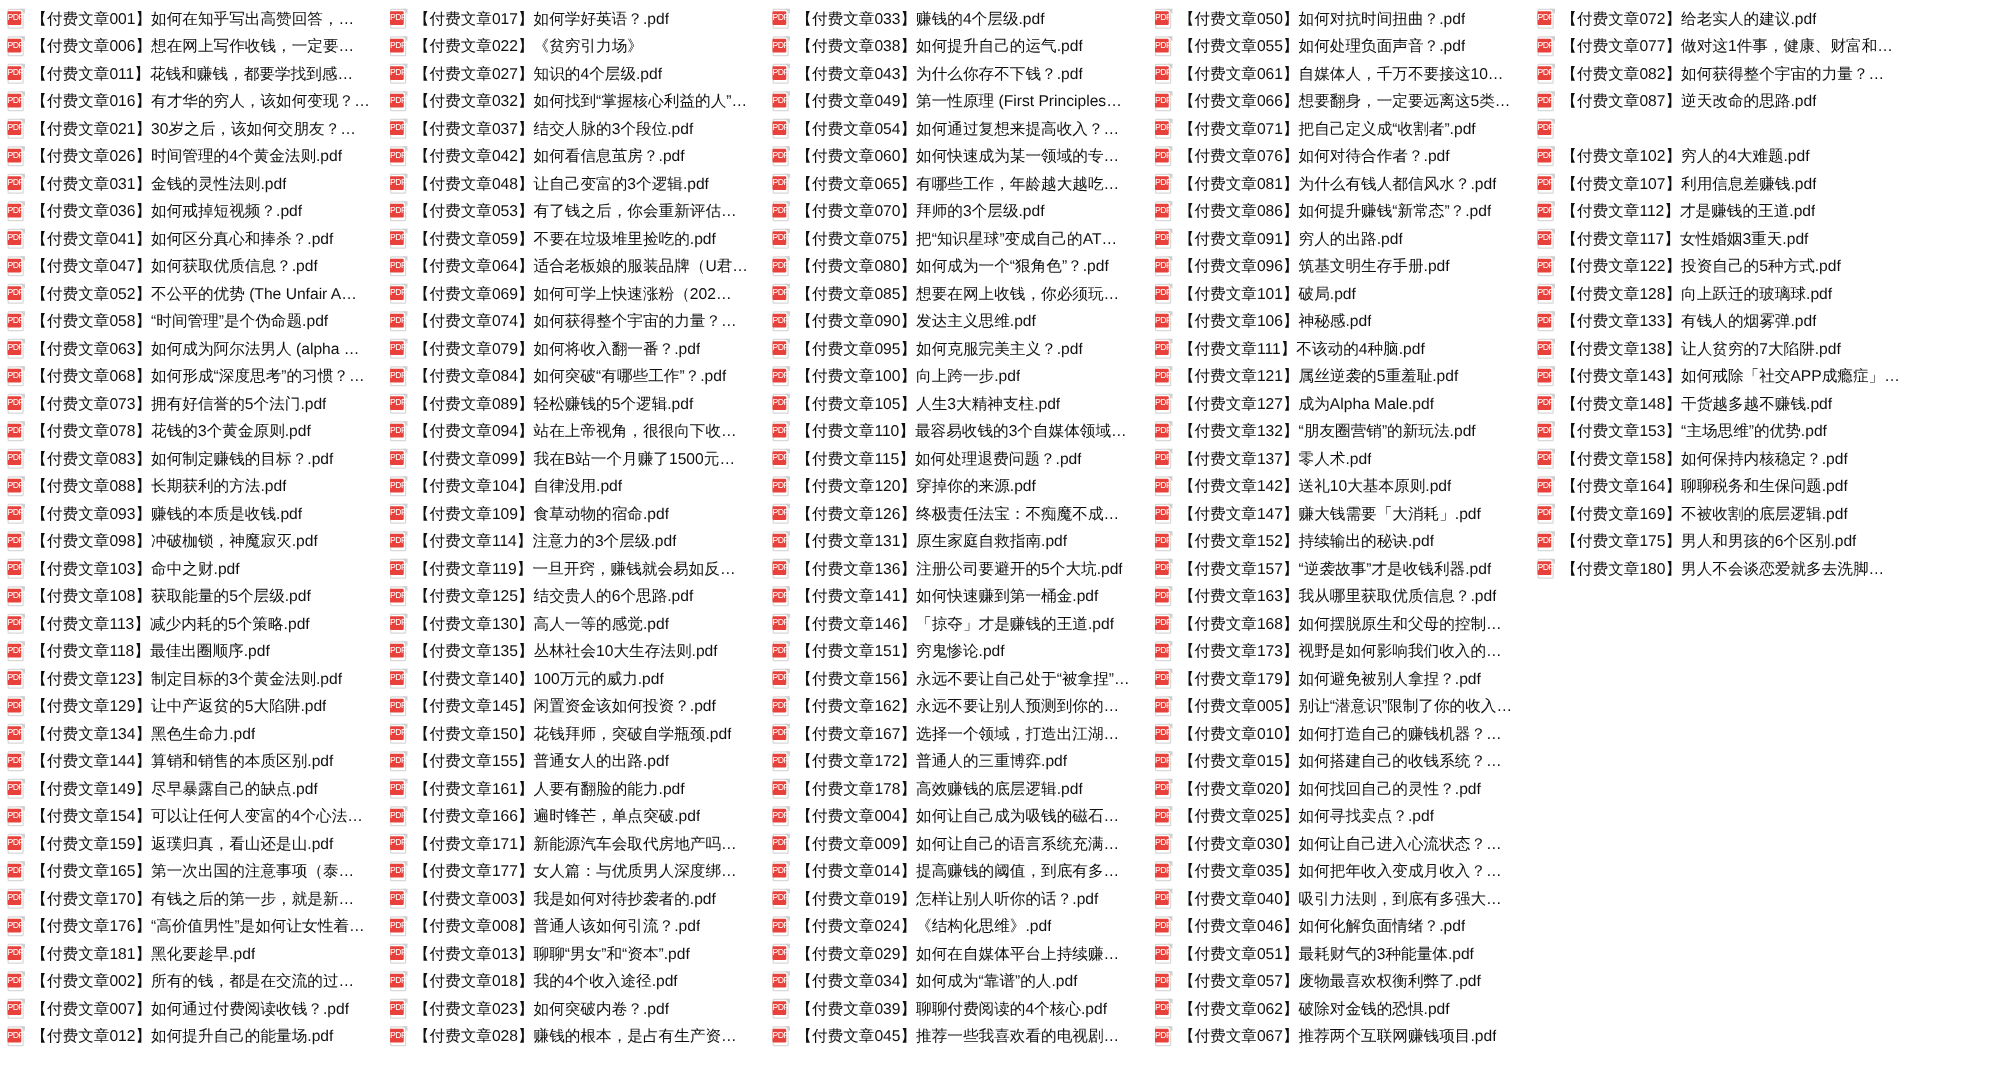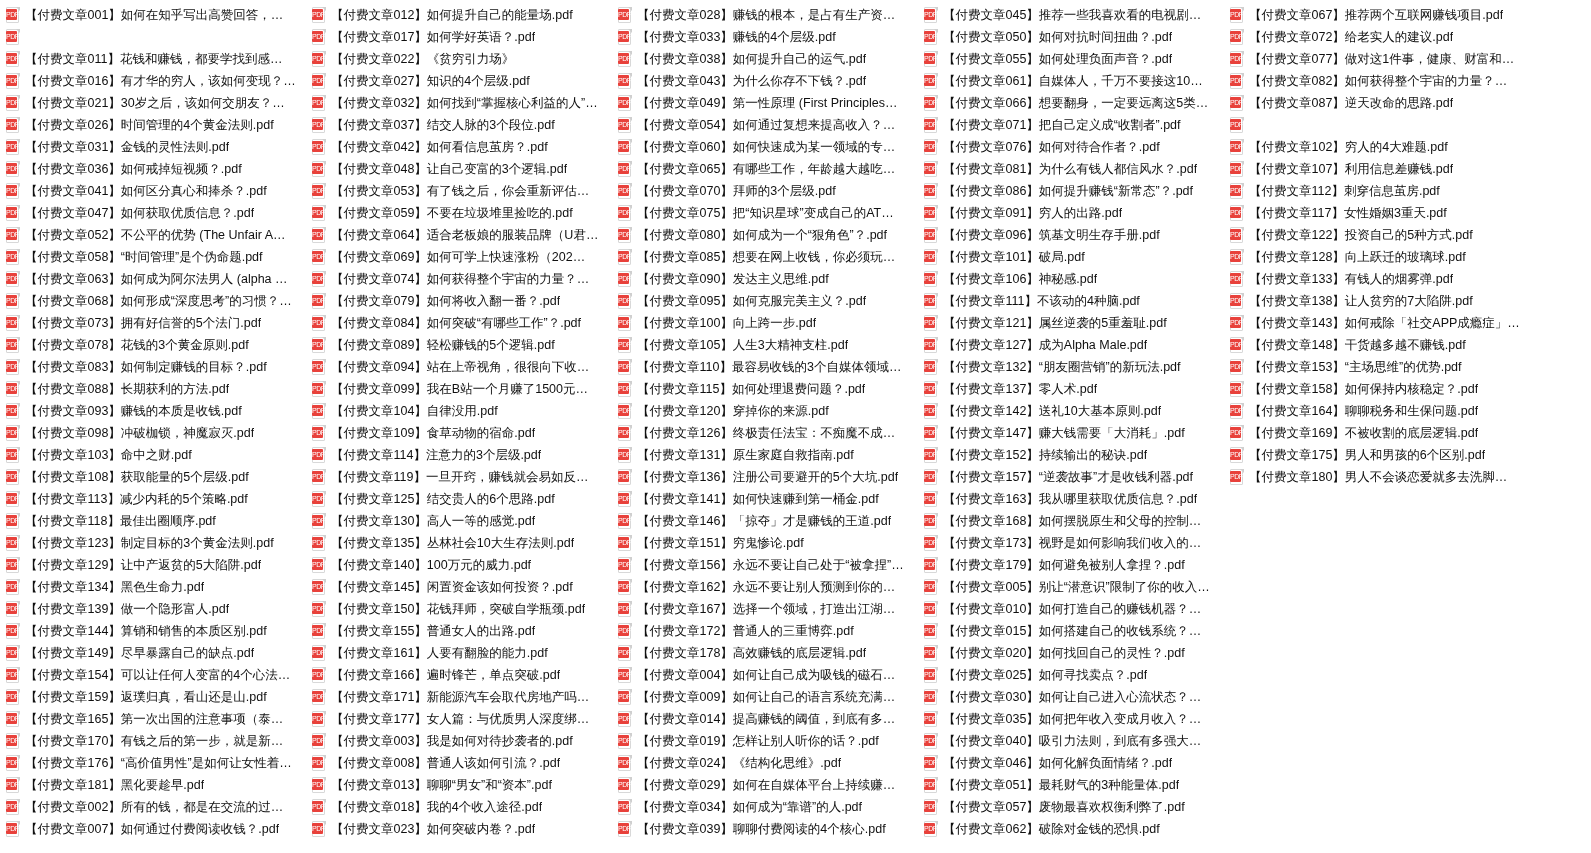--- a/index.html
+++ b/index.html
@@ -94,20 +94,21 @@
         <span class="badge">PDF</span>
       </span>
       <span class="file-name">【付费文章001】如何在知乎写出高赞回答，…</span>
     </div>
     <div class="file-item">
       <span class="pdf-icon">
         <span class="page"></span>
         <span class="corner"></span>
         <span class="badge">PDF</span>
       </span>
+      <span class="file-name">【付费文章006】想在网上写作收钱，一定要…</span>
     </div>
     <div class="file-item">
       <span class="pdf-icon">
         <span class="page"></span>
         <span class="corner"></span>
         <span class="badge">PDF</span>
       </span>
       <span class="file-name">【付费文章011】花钱和赚钱，都要学找到感…</span>
     </div>
     <div class="file-item">
@@ -301,28 +302,20 @@
         <span class="badge">PDF</span>
       </span>
       <span class="file-name">【付费文章134】黑色生命力.pdf</span>
     </div>
     <div class="file-item">
       <span class="pdf-icon">
         <span class="page"></span>
         <span class="corner"></span>
         <span class="badge">PDF</span>
       </span>
-      <span class="file-name">【付费文章139】做一个隐形富人.pdf</span>
-    </div>
-    <div class="file-item">
-      <span class="pdf-icon">
-        <span class="page"></span>
-        <span class="corner"></span>
-        <span class="badge">PDF</span>
-      </span>
       <span class="file-name">【付费文章144】算销和销售的本质区别.pdf</span>
     </div>
     <div class="file-item">
       <span class="pdf-icon">
         <span class="page"></span>
         <span class="corner"></span>
         <span class="badge">PDF</span>
       </span>
       <span class="file-name">【付费文章149】尽早暴露自己的缺点.pdf</span>
     </div>
@@ -1364,21 +1357,21 @@
         <span class="badge">PDF</span>
       </span>
       <span class="file-name">【付费文章107】利用信息差赚钱.pdf</span>
     </div>
     <div class="file-item">
       <span class="pdf-icon">
         <span class="page"></span>
         <span class="corner"></span>
         <span class="badge">PDF</span>
       </span>
-      <span class="file-name">【付费文章112】刺穿信息茧房.pdf</span>
+      <span class="file-name">【付费文章112】才是赚钱的王道.pdf</span>
     </div>
     <div class="file-item">
       <span class="pdf-icon">
         <span class="page"></span>
         <span class="corner"></span>
         <span class="badge">PDF</span>
       </span>
       <span class="file-name">【付费文章117】女性婚姻3重天.pdf</span>
     </div>
     <div class="file-item">

